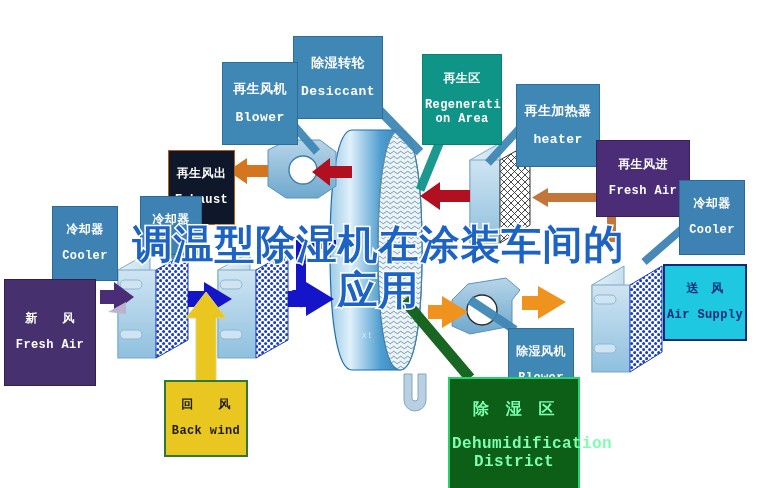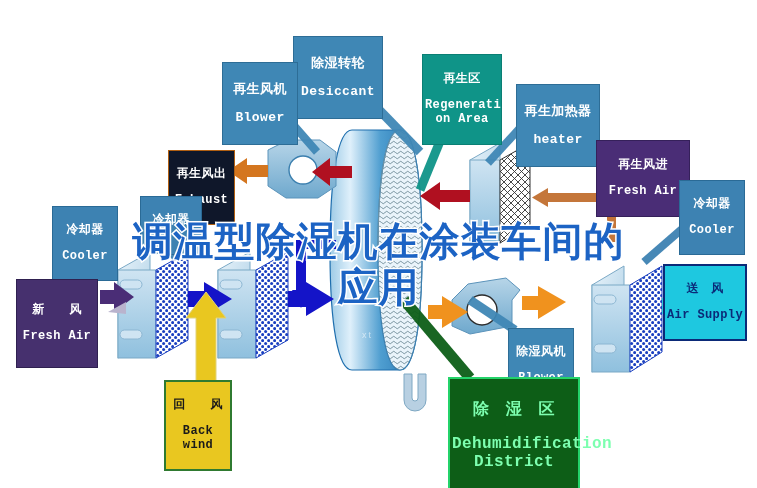--- a/index.html
+++ b/index.html
@@ -16,21 +16,21 @@
   .teal{background:#0f9488;color:#ffffff;border:1px solid #0a7f74;}
   .orange{background:#0f172a;color:#ffffff;border:1px solid #b05f12;}
   .purple{background:#4a2d76;color:#ffffff;border:1px solid #35205a;}
   .purple2{background:#46306e;color:#ffffff;border:1px solid #2f2050;}
   .cyan{background:#1ec8e0;color:#0b2a78;border:2px solid #0b2a78;}
   .green{background:#0d5e17;color:#7dffb0;border:2px solid #24d36a;}
   .yellow{background:#e9c720;color:#1a1a1a;border:2px solid #2f7a30;}
   .coolbox{background:#3d82b2;color:#ffffff;border:1px solid #2a6a96;}
 
   #title{position:absolute;left:0;right:0;top:222px;text-align:center;
-         font-family:Liberation Mono, monospace;font-weight:bold;
+         font-family:Liberation Serif, serif;font-weight:bold;
          font-size:40px;line-height:46px;color:#1c63c4;letter-spacing:1px;
          -webkit-text-stroke:3px #ffffff;paint-order:stroke fill;
          text-shadow:0 0 2px #fff;
          pointer-events:none;}
   #title span{display:block;}
   .wm{position:absolute;color:rgba(255,255,255,.55);font-size:9px;
       font-family:"Liberation Sans",sans-serif;letter-spacing:2px;}
 </style>
 </head>
 <body>
@@ -239,26 +239,26 @@
 
 <div class="lbl coolbox" style="left:140px;top:196px;width:62px;padding:3px 2px 14px 2px;font-size:12px;">
   <span class="cn">冷却器</span>
 </div>
 
 <div class="lbl coolbox" style="left:52px;top:206px;width:66px;padding:3px 2px;font-size:12px;">
   <span class="cn">冷却器</span>
   <span class="en">Cooler</span>
 </div>
 
-<div class="lbl purple2" style="left:4px;top:279px;width:82px;padding:10px 2px;font-size:12px;margin-left:12px;">
+<div class="lbl purple2" style="left:4px;top:279px;width:92px;padding:19px 2px;font-size:12px;">
   <span class="cn">新　　风</span>
   <span class="en">Fresh Air</span>
 </div>
 
-<div class="lbl yellow" style="left:164px;top:380px;width:68px;padding:3px 2px;font-size:12px;">
+<div class="lbl yellow" style="left:164px;top:380px;width:84px;padding:3px 2px;font-size:12px;">
   <span class="cn">回　　风</span>
   <span class="en">Back wind</span>
 </div>
 
 <div class="lbl bubble" style="left:508px;top:328px;width:66px;padding:3px 2px;font-size:12px;">
   <span class="cn">除湿风机</span>
   <span class="en">Blower</span>
 </div>
 
 <div class="lbl green" style="left:448px;top:377px;width:132px;padding:3px 2px;font-size:16px;">

